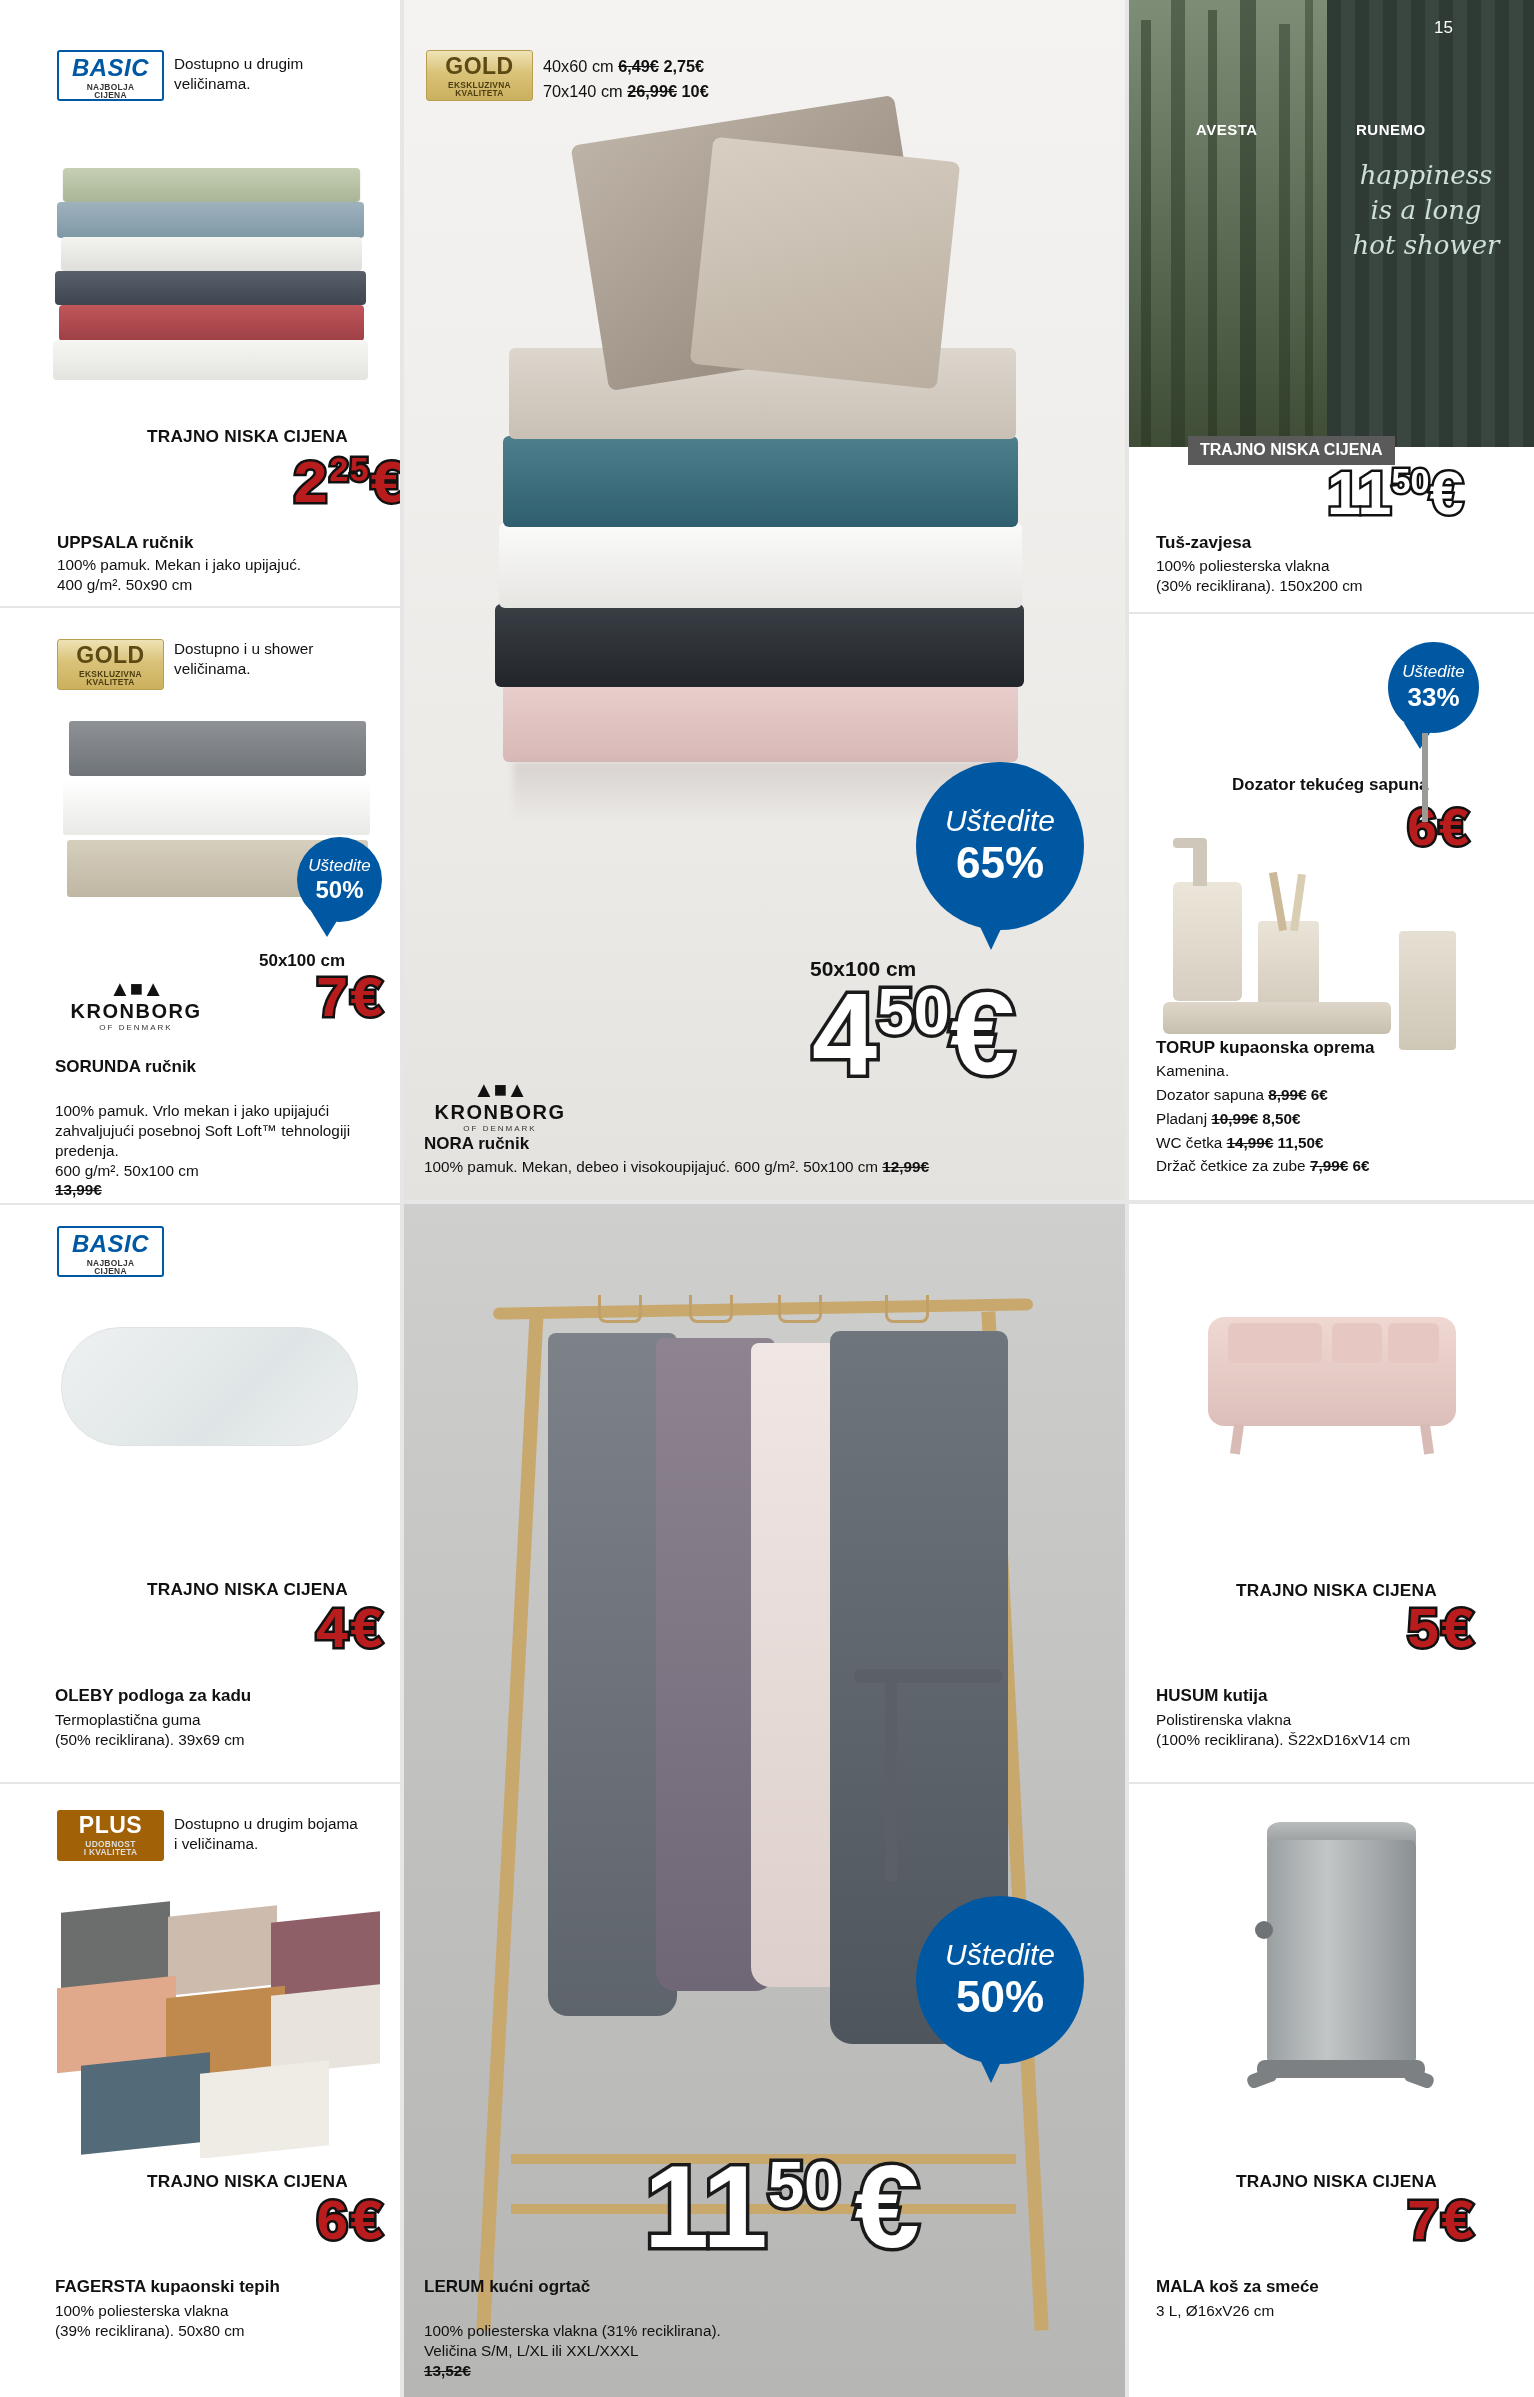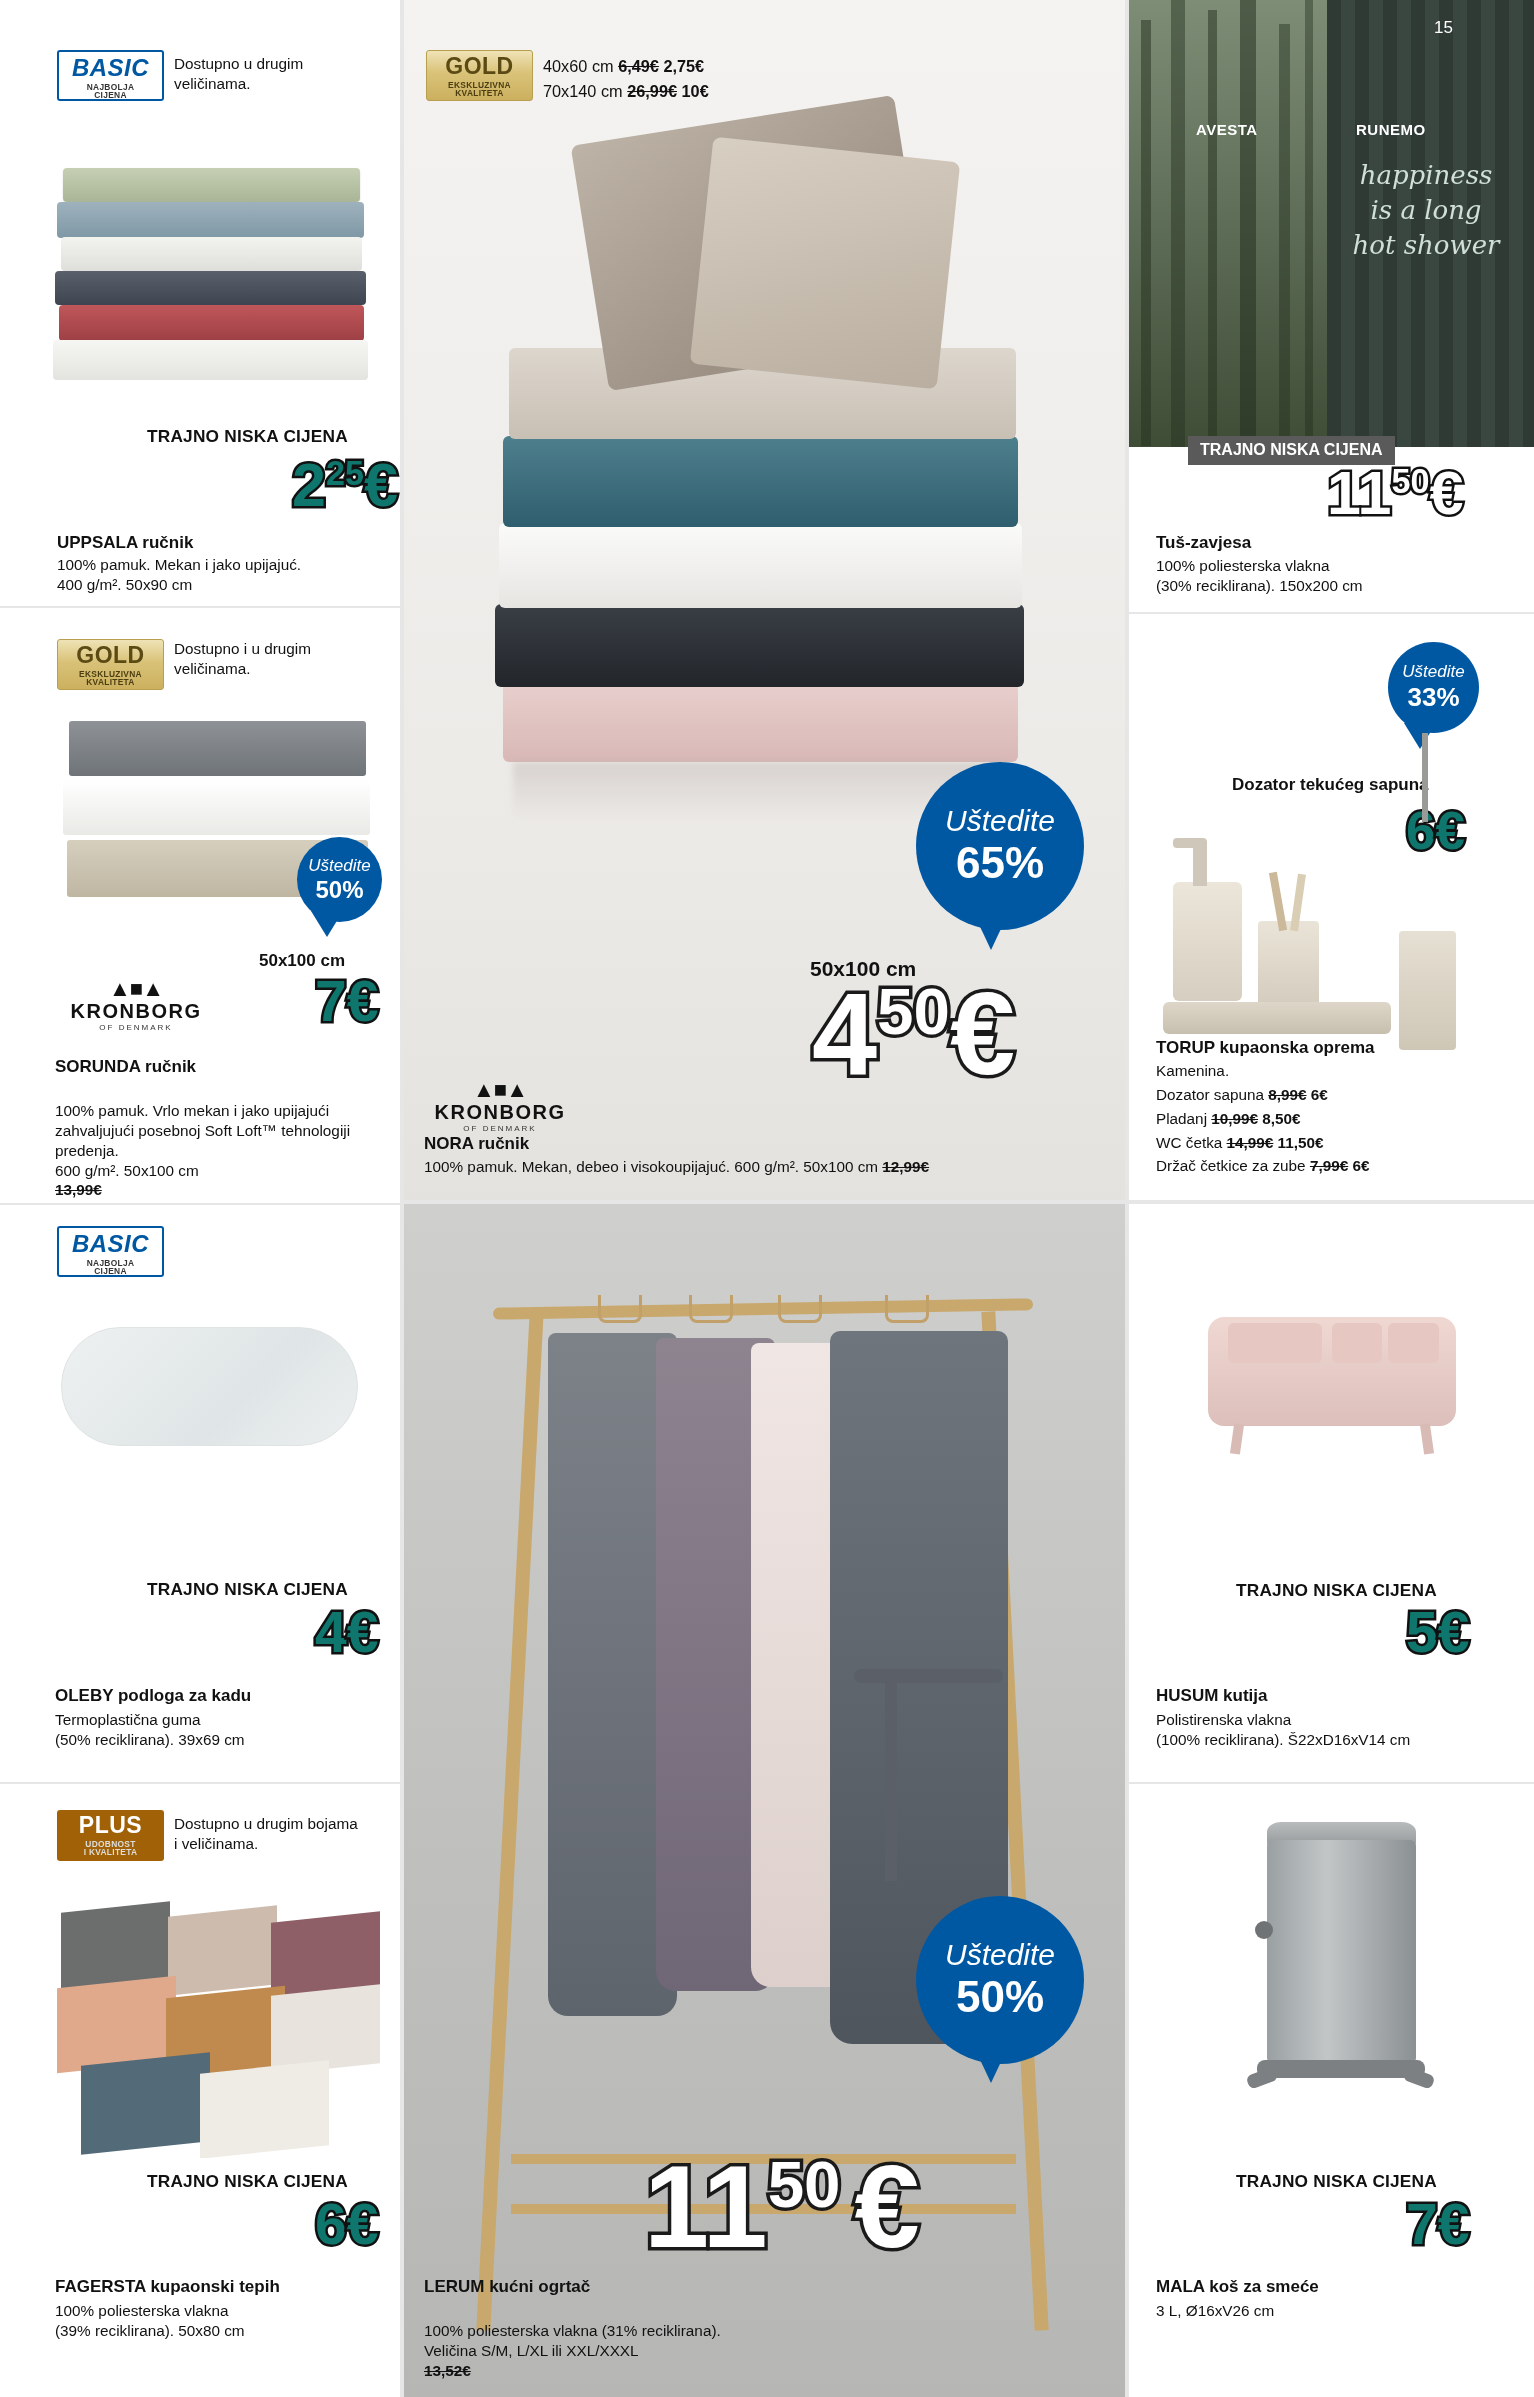--- a/index.html
+++ b/index.html
@@ -79,23 +79,24 @@
     position: absolute;
     font-weight: bold;
     line-height: .92;
     white-space: nowrap;
     color: #111;
   }
   .price .int { }
   .price .cents { font-size: .56em; vertical-align: super; }
   .price .cur { }
   .price-outline {
-    color: #0f766e;
+    color: #b91c1c;
     -webkit-text-stroke: 5px #111;
     paint-order: stroke fill;
+    font-family: Liberation Mono, monospace;
   }
   .price-white-big {
     color: #ffffff;
     -webkit-text-stroke: 7px #1a1a1a;
     paint-order: stroke fill;
   }
 
   
   .ptitle {
     position: absolute;
@@ -217,21 +218,21 @@
   <div class="pdesc" style="left:57px;top:555px;white-space:pre-line;width:317px;">100% pamuk. Mekan i jako upijajuć.
 400 g/m². 50x90 cm</div>
 
   <div class="divider" style="left:0;top:606px;width:400px;height:2px;"></div>
 
   <div class="badge badge-gold" style="left:57px;top:639px;">
     <div class="b1">GOLD</div>
     <div class="b2">EKSKLUZIVNA</div>
     <div class="b3">KVALITETA</div>
   </div>
-  <div class="badge-note" style="left:174px;top:639px;">Dostupno i u drugim veličinama.</div>
+  <div class="badge-note" style="left:174px;top:639px;">Dostupno i u shower veličinama.</div>
 
   <div class="photo" style="left:59px;top:713px;width:317px;height:198px;">
     <div style="position:absolute;left:10px;top:8px;width:297px;height:55px;background:linear-gradient(180deg,#8e9196,#6f7479);border-radius:3px;"></div>
     <div style="position:absolute;left:4px;top:67px;width:307px;height:55px;background:linear-gradient(180deg,#ffffff,#e9e9e6);border-radius:3px;"></div>
     <div style="position:absolute;left:8px;top:127px;width:301px;height:57px;background:linear-gradient(180deg,#d6cfbe,#bfb6a2);border-radius:3px;"></div>
   </div>
 
   <div class="bubble" style="left:297px;top:837px;width:85px;height:85px;font-size:17px;">
     <div class="l1">Uštedite</div>
     <div class="l2" style="font-size:24px;">50%</div>

